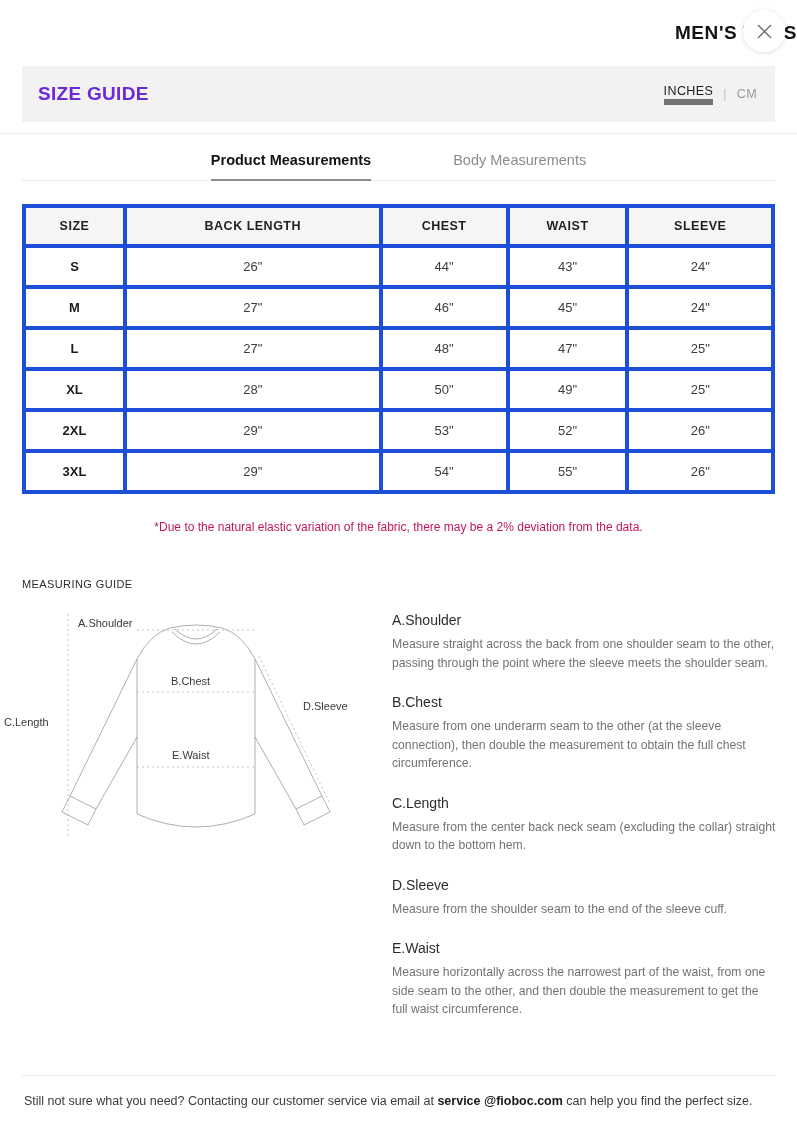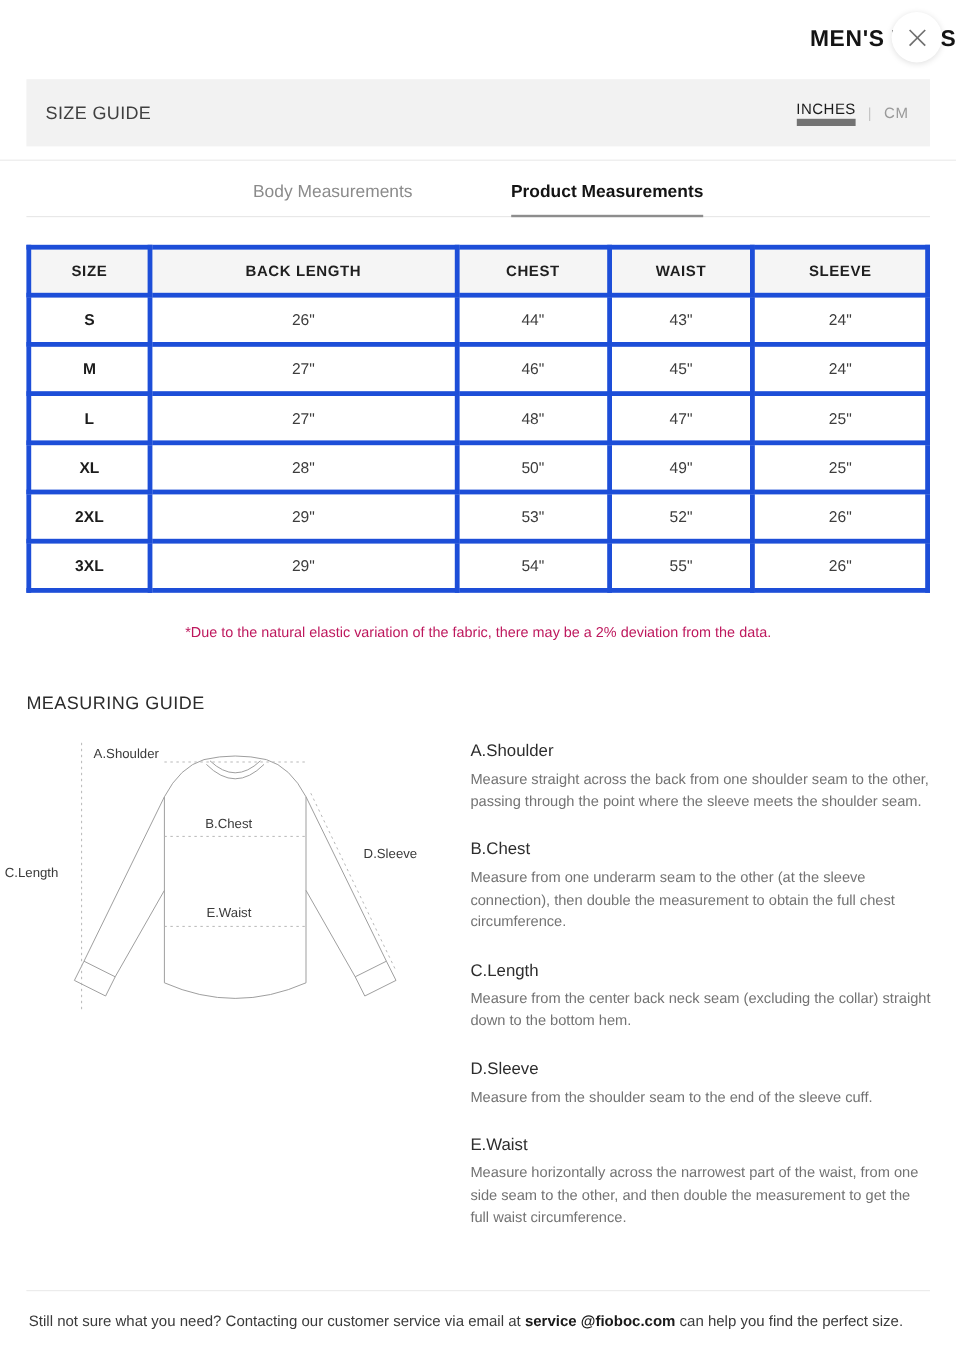--- a/index.html
+++ b/index.html
@@ -32,21 +32,21 @@
   .close-btn svg { display:block; }
 
   
   .size-guide-bar {
     margin: 0 22px;
     height: 56px;
     background: #f2f2f2;
     display: flex; align-items: center; justify-content: space-between;
     padding: 0 18px 0 16px;
   }
-  .size-guide-label { font-size: 15px; color:#404040; letter-spacing:.3px; }
+  .size-guide-label { font-size: 19px; color:#6d28d9; letter-spacing:.3px;font-weight:bold; }
   .unit-toggle { display:flex; align-items:center; gap: 10px; font-size: 12.5px; letter-spacing:.4px; }
   .unit { cursor:pointer; }
   .unit.active { color:#1c1c1c; border-bottom: 6px solid #737373; padding-bottom:1px; }
   .unit.inactive { color:#9a9a9a; }
   .unit-sep { color:#c4c4c4; font-size: 12px; }
 
   .head-divider { height:1px; background:#ececec; margin-top: 11px; }
 
   
   .tabs {
@@ -89,21 +89,21 @@
   .disclaimer {
     margin-top: 26px;
     text-align:center;
     font-size: 12px;
     color:#be185d;
   }
 
   
   .mg-title {
     margin: 44px 0 0 22px;
-    font-size: 15px; letter-spacing:.4px; color:#2b2b2b;
+    font-size: 11px; letter-spacing:.4px; color:#2b2b2b;
   }
   .mg-body { display:flex; margin-top: 14px; }
   .mg-figure { width: 392px; flex: 0 0 392px; position:relative; }
   .mg-text { flex:1; padding-right: 20px; padding-top: 8px; }
   .mg-item { margin-bottom: 22px; }
   .mg-item:last-child { margin-bottom:0; }
   .mg-head { font-size: 14px; color:#2d2d2d; margin-bottom: 7px; }
   .mg-desc { font-size: 12.2px; color:#737373; line-height: 1.52; }
 
   
@@ -138,22 +138,22 @@
     <div class="unit-toggle">
       <span class="unit active">INCHES</span>
       <span class="unit-sep">|</span>
       <span class="unit inactive">CM</span>
     </div>
   </div>
 
   <div class="head-divider"></div>
 
   <div class="tabs">
+    <div class="tab active">Product Measurements</div>
     <div class="tab inactive">Body Measurements</div>
-    <div class="tab active">Product Measurements</div>
   </div>
   <div class="tabs-underline"></div>
 
   <div class="table-wrap">
     <table>
       <colgroup>
         <col class="c-size">
           <col>
           <col>
           <col>

